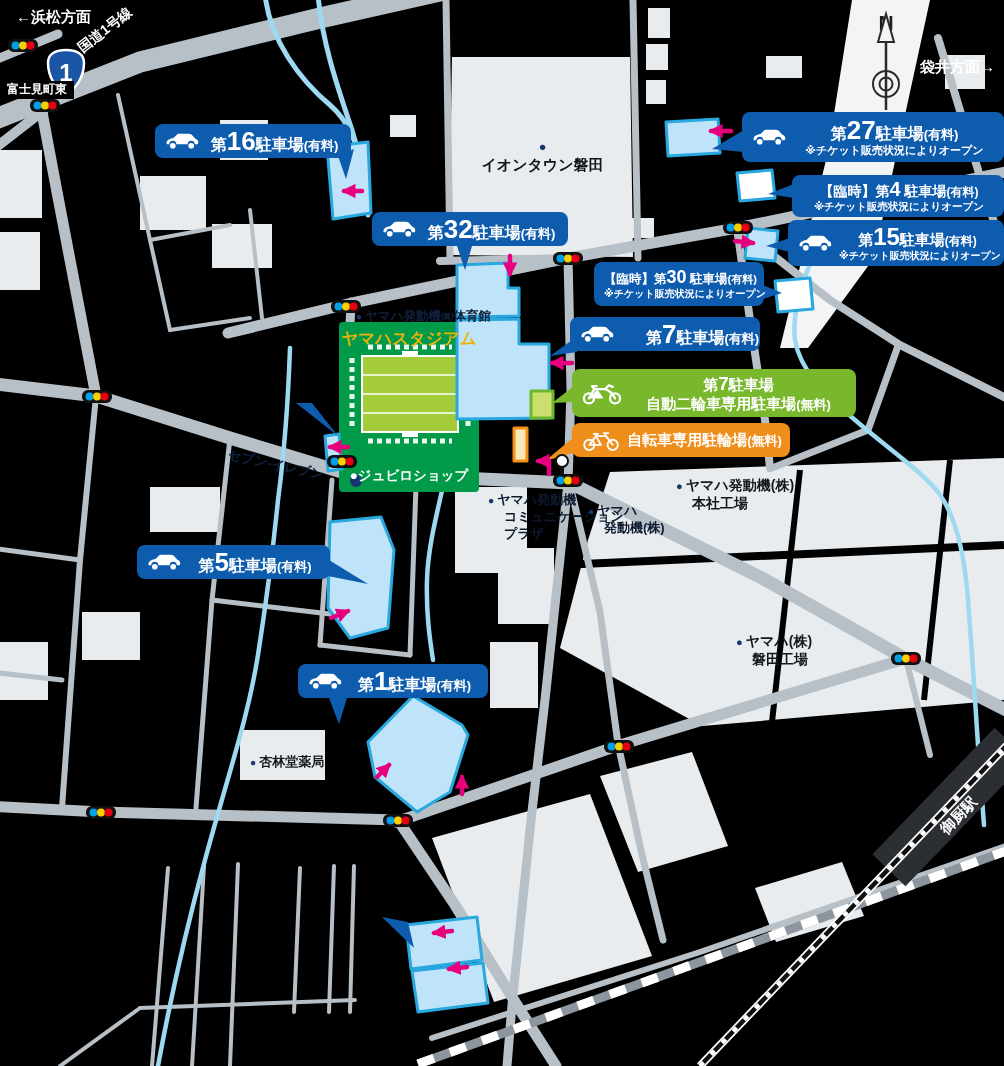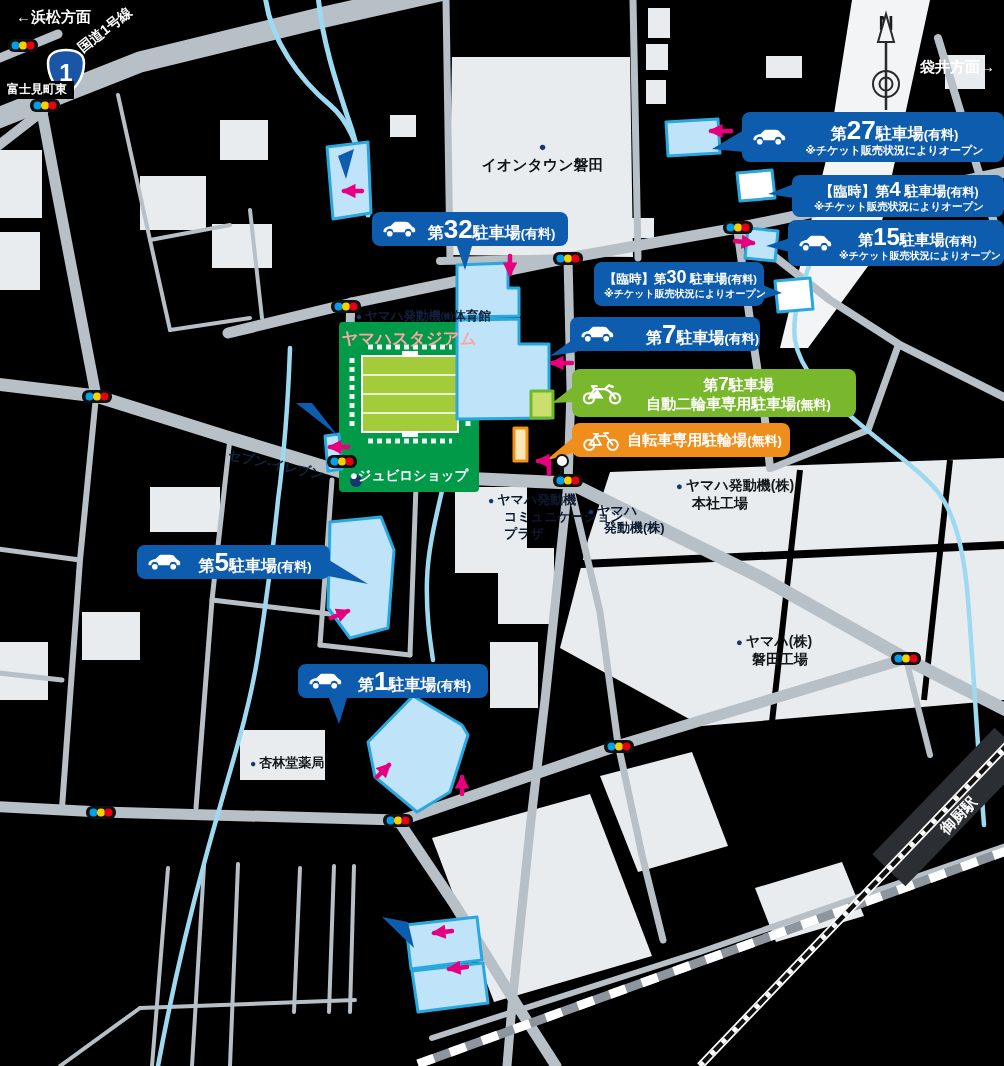--- a/index.html
+++ b/index.html
@@ -241,20 +241,32 @@
     <line x1="886" y1="110" x2="886" y2="42" stroke="#2a2a2a" stroke-width="2.5"></line>
     <polygon points="886,14 878,42 894,42" fill="#f2f4f6" stroke="#2a2a2a" stroke-width="2"></polygon>
     <circle cx="886" cy="84" r="13" fill="none" stroke="#2a2a2a" stroke-width="2"></circle>
     <circle cx="886" cy="84" r="6.5" fill="none" stroke="#2a2a2a" stroke-width="2"></circle>
   </g>
 
   <g transform="rotate(-46 950 807)">
     <text x="950" y="824" text-anchor="middle" font-size="15" font-weight="bold" fill="#ffffff" font-family="Liberation Sans, DejaVu Sans, sans-serif">御厨駅</text>
   </g>
 </svg>
+<div class="pill blue" style="left: 155px; top: 124px; width: 196px; height: 34px;">
+      <span class="picon">
+        <svg viewBox="0 0 48 26" width="34" height="19">
+          <path d="M2 16 C2 11 6 9 12 8 L17 3 C18 2 20 2 24 2 L33 2 C36 2 38 3 40 6 L43 9 C46 10 47 12 47 15 L46 17 L42 17 A5 5 0 0 0 32 17 L16 17 A5 5 0 0 0 6 17 L3 17 Z" fill="#fff"></path>
+          <circle cx="11" cy="19" r="4" fill="#fff"></circle>
+          <circle cx="37" cy="19" r="4" fill="#fff"></circle>
+        </svg>
+      </span>
+      <span class="ptext">
+        <span class="pline"><span style="font-size: 16px;">第</span><span style="font-size: 26px;">16</span><span style="font-size: 16px;">駐車場</span><span style="font-size: 13px;">(有料)</span></span>
+      </span>
+    </div>
     <div class="pill blue" style="left: 372px; top: 212px; width: 196px; height: 34px;">
       <span class="picon">
         <svg viewBox="0 0 48 26" width="34" height="19">
           <path d="M2 16 C2 11 6 9 12 8 L17 3 C18 2 20 2 24 2 L33 2 C36 2 38 3 40 6 L43 9 C46 10 47 12 47 15 L46 17 L42 17 A5 5 0 0 0 32 17 L16 17 A5 5 0 0 0 6 17 L3 17 Z" fill="#fff"></path>
           <circle cx="11" cy="19" r="4" fill="#fff"></circle>
           <circle cx="37" cy="19" r="4" fill="#fff"></circle>
         </svg>
       </span>
       <span class="ptext">
         <span class="pline"><span style="font-size: 16px;">第</span><span style="font-size: 26px;">32</span><span style="font-size: 16px;">駐車場</span><span style="font-size: 13px;">(有料)</span></span>
@@ -372,21 +384,21 @@
     <div class="mlabel mbox" style="left: 0px; top: 81px; font-size: 12px; color: rgb(255, 255, 255);">
       <div class="mline"><span>富士見町東</span></div>
     </div>
     <div class="mlabel" style="left: 450px; top: 141px; width: 185px; text-align: center; font-size: 15px; color: rgb(16, 20, 24);">
       <div class="mdot-above" style="color: rgb(22, 56, 110);">●</div>
       <div class="mline"><span>イオンタウン磐田</span></div>
     </div>
     <div class="mlabel" style="left: 356px; top: 308px; font-size: 12.5px; color: rgb(16, 33, 61);">
       <div class="mline"><span class="mdot" style="color: rgb(22, 56, 110);">●</span><span>ヤマハ発動機㈱体育館</span></div>
     </div>
-    <div class="mlabel" style="left: 341px; top: 328px; width: 136px; text-align: center; font-size: 16.5px; color: #fca5a5;">
+    <div class="mlabel" style="left: 341px; top: 328px; width: 136px; text-align: center; font-size: 16.5px; color: #eab308;">
       <div class="mline"><span>ヤマハスタジアム</span></div>
     </div>
     <div class="mlabel" style="left: 341px; top: 467px; width: 136px; text-align: center; font-size: 13.5px; color: rgb(255, 255, 255);">
       <div class="mline"><span>●ジュビロショップ</span></div>
     </div>
     <div class="mlabel" style="left: 230px; top: 447px; font-size: 13px; color: rgb(14, 36, 64); transform: rotate(12deg);">
       <div class="mline"><span>セブン-イレブン</span></div>
     </div>
     <div class="mlabel" style="left: 488px; top: 492px; font-size: 13px; color: rgb(13, 26, 48);">
       <div class="mline"><span class="mdot" style="color: rgb(22, 56, 110);">●</span><span>ヤマハ発動機</span></div>
@@ -398,16 +410,16 @@
       <div class="mline" style="padding-left: 16px;"><span>発動機(株)</span></div>
     </div>
     <div class="mlabel" style="left: 676px; top: 476px; font-size: 14px; color: rgb(20, 24, 28);">
       <div class="mline"><span class="mdot" style="color: rgb(22, 56, 110);">●</span><span>ヤマハ発動機(株)</span></div>
       <div class="mline" style="padding-left: 16px;"><span>本社工場</span></div>
     </div>
     <div class="mlabel" style="left: 736px; top: 632px; font-size: 14px; color: rgb(20, 24, 28);">
       <div class="mline"><span class="mdot" style="color: rgb(22, 56, 110);">●</span><span>ヤマハ(株)</span></div>
       <div class="mline" style="padding-left: 16px;"><span>磐田工場</span></div>
     </div>
-    <div class="mlabel" style="left: 250px; top: 755px; font-size: 13px; color: rgb(20, 24, 28);">
+    <div class="mlabel" style="left: 250px; top: 755px; font-size: 13px; color: rgb(20, 24, 28); font-family: Liberation Mono, monospace;">
       <div class="mline"><span class="mdot" style="color: rgb(22, 56, 110);">●</span><span>杏林堂薬局</span></div>
     </div>
   </div>
 
 </body></html>

